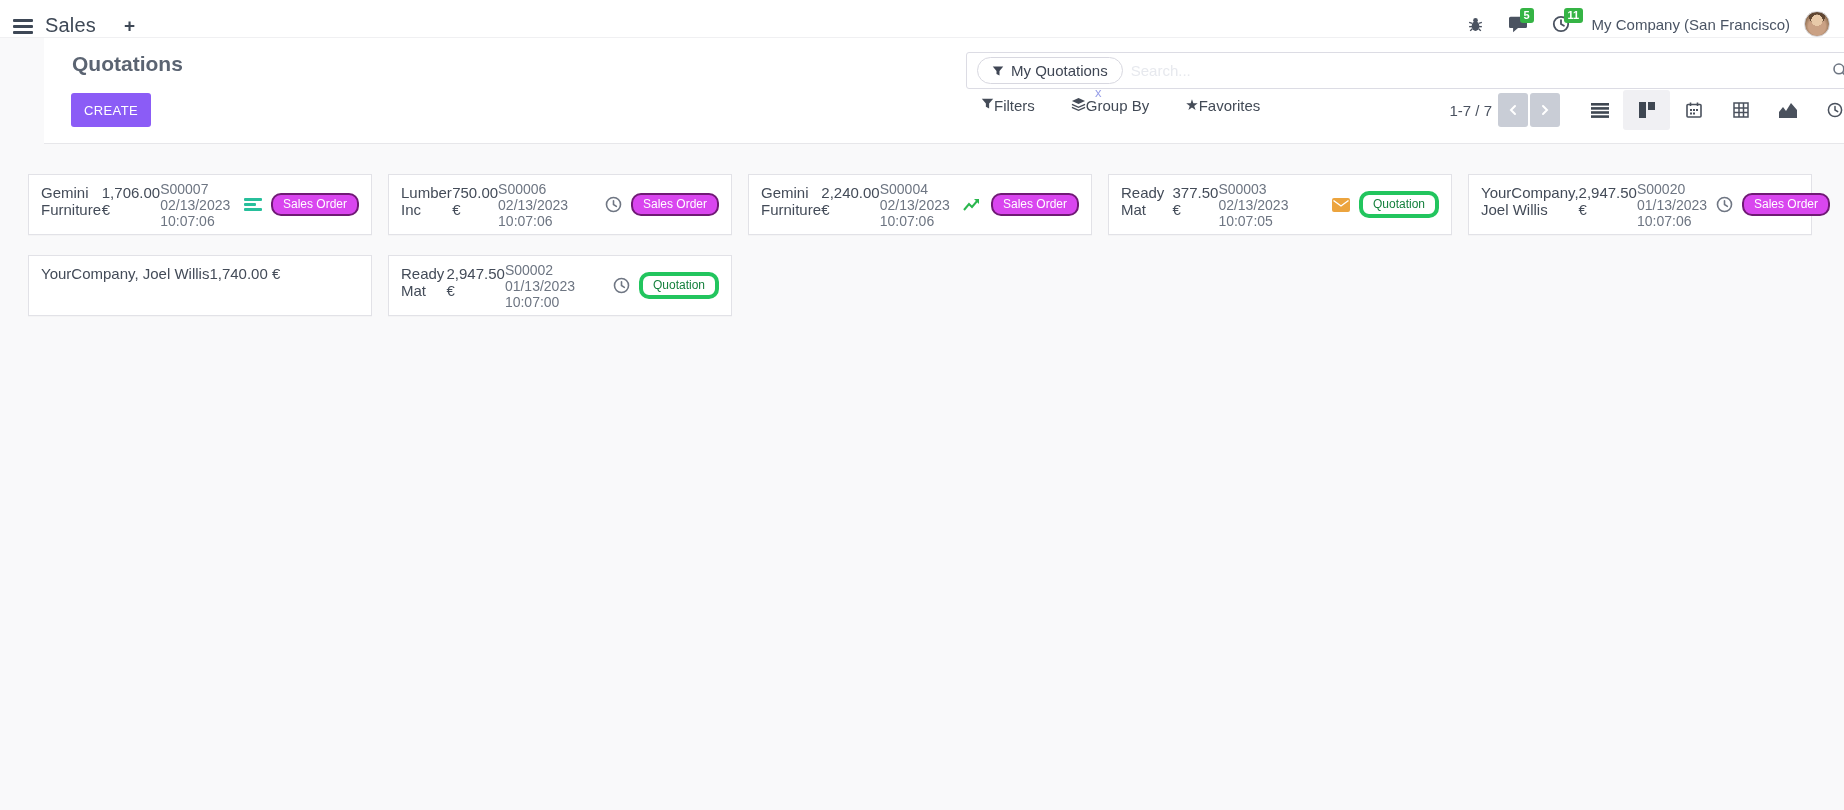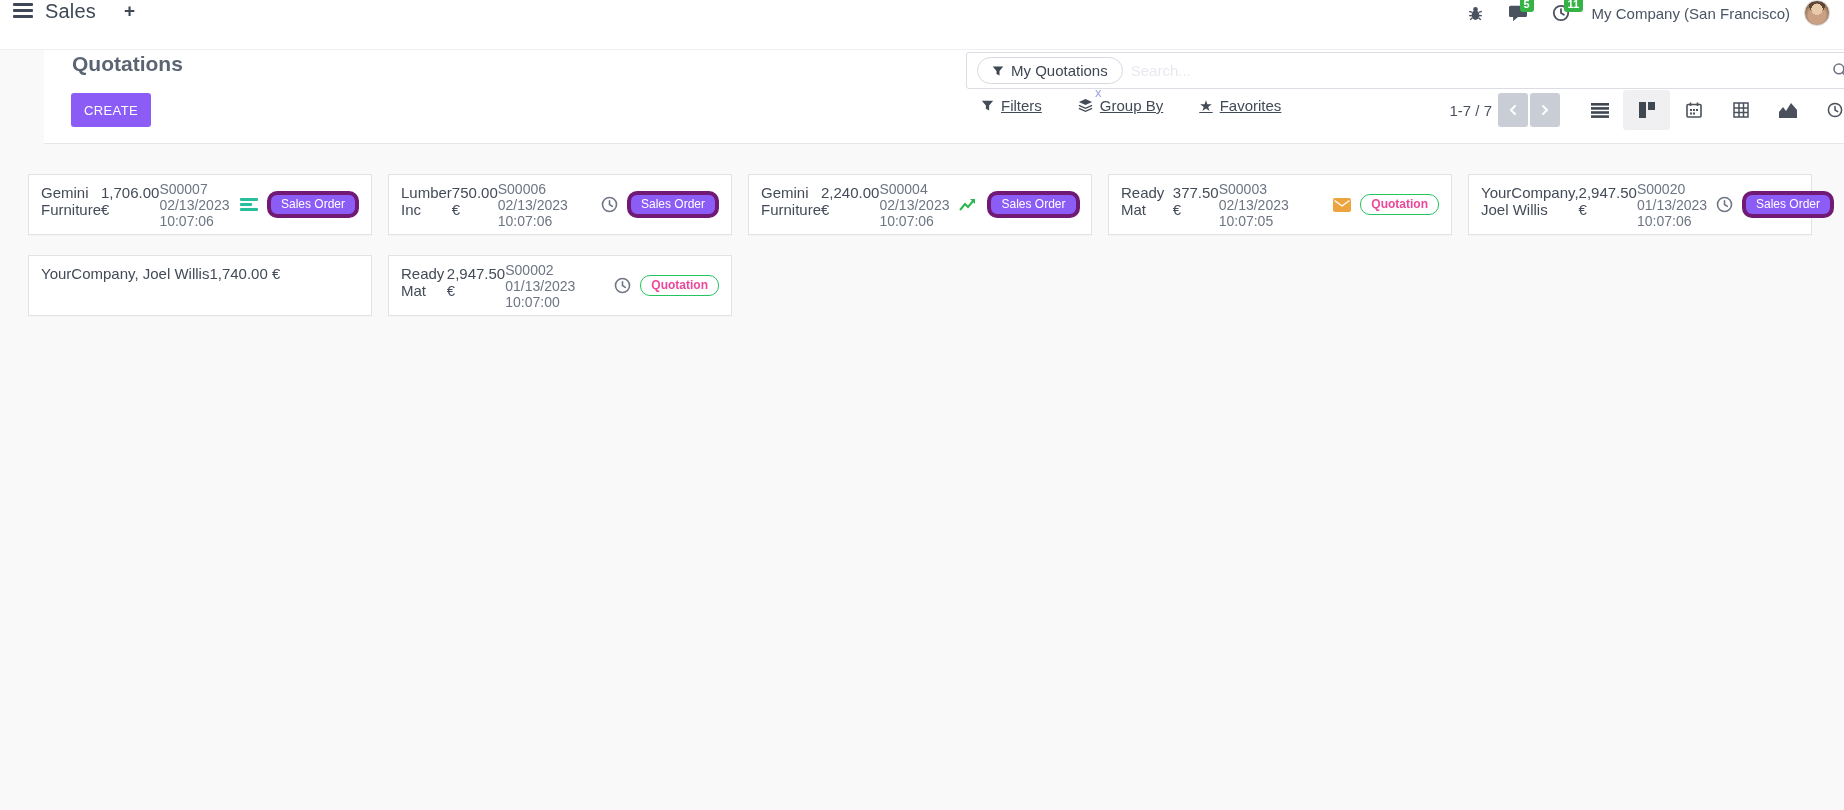--- a/index.html
+++ b/index.html
@@ -6,22 +6,22 @@
   html,body { width:1844px; height:810px; }
   body {
     font-family: "Liberation Sans", sans-serif;
     background:#f9f9fa;
     position:relative;
     overflow:hidden;
     color:#434b58;
   }
   
   .navbar {
-    position:absolute; top:0; left:0; right:0; height:50px;
-    background:#fff; display:flex; align-items:flex-start;
+    position:absolute; top:0; left:0; right:0; height:38px;
+    background:#fff; display:flex; align-items:flex-end;
     border-bottom:1px solid #f0f0f2; z-index:3;
   }
   .hamburger { width:20px; margin-left:13px; cursor:pointer; }
   .hamburger span { display:block; height:3px; background:#3e4856; border-radius:1px; margin:3px 0; }
   .app-name { margin-left:12px; font-size:20px; color:#3e4856; font-weight:500; letter-spacing:.2px; }
   .plus-btn { margin-left:28px; font-size:19px; font-weight:700; color:#3e4856; cursor:pointer; }
   .nav-right { margin-left:auto; display:flex; align-items:center; margin-right:14px; }
   .nav-icon { position:relative; margin-left:24px; cursor:pointer; display:flex; align-items:center; }
   .count-badge {
     position:absolute; top:-7px; left:12px;
@@ -66,21 +66,21 @@
     cursor:pointer; line-height:1;
   }
   .search-input {
     border:none; outline:none; flex:1; font-size:15px; margin-left:8px;
     font-family:"Liberation Sans",sans-serif; color:#434b58; min-width:0;
   }
   .search-input::placeholder { color:#e7e9ee; }
   .mag-icon { margin-left:auto; cursor:pointer; display:flex; }
   
   .filter-row { position:absolute; left:937px; top:63px; display:flex; gap:36px; align-items:center; }
-  .filter-item { display:flex; align-items:center; gap:7px; font-size:15px; color:#424a56; cursor:pointer;text-decoration:underline; }
+  .filter-item { display:flex; align-items:flex-start; font-size:15px; color:#424a56; cursor:pointer; }
   .star-glyph { font-size:15px; color:#454c58; line-height:1; }
   
   .pager-value { position:absolute; left:1358px; top:68px; width:90px; text-align:right; font-size:15px; color:#4a5260; }
   .pager-btn {
     position:absolute; top:59px; width:30px; height:34px; border:none; border-radius:3px;
     background:#c9cdd6; cursor:pointer; display:flex; align-items:center; justify-content:center;
   }
   .pager-prev { left:1454px; }
   .pager-next { left:1486px; }
   
@@ -100,22 +100,22 @@
   }
   .kcard-top { display:flex; justify-content:space-between; align-items:baseline; }
   .kcard-title { font-size:15px; color:#434b58; }
   .kcard-amount { font-size:15px; color:#434b58; }
   .kcard-bottom { display:flex; align-items:center; gap:9px; }
   .kcard-ref { font-size:14px; color:#6d7582; }
   .badge {
     margin-left:auto; font-size:12px; border-radius:10px; padding:2px 10px 3px; line-height:14px;
     white-space:nowrap;
   }
-  .badge.solid { background:#8b5cf6; color:#fff; border:4px solid #701a75; }
-  .badge.outline { background:#fff; color:#ec4899; border:1px solid #22c55e;font-weight:bold; }
+  .badge.solid { background:#d946ef; color:#fff; border:2px solid #701a75; }
+  .badge.outline { background:#fff; color:#15803d; border:4px solid #22c55e; }
   
   .bars-icon { display:flex; flex-direction:column; gap:2px; width:18px; cursor:pointer; }
   .bars-icon i { height:3px; background:#27bf9b; border-radius:1px; display:block; }
   .bars-icon i:nth-child(1){ width:18px; }
   .bars-icon i:nth-child(2){ width:12px; }
   .bars-icon i:nth-child(3){ width:18px; }
   svg { display:block; }
 </style>
 </head>
 <body>

